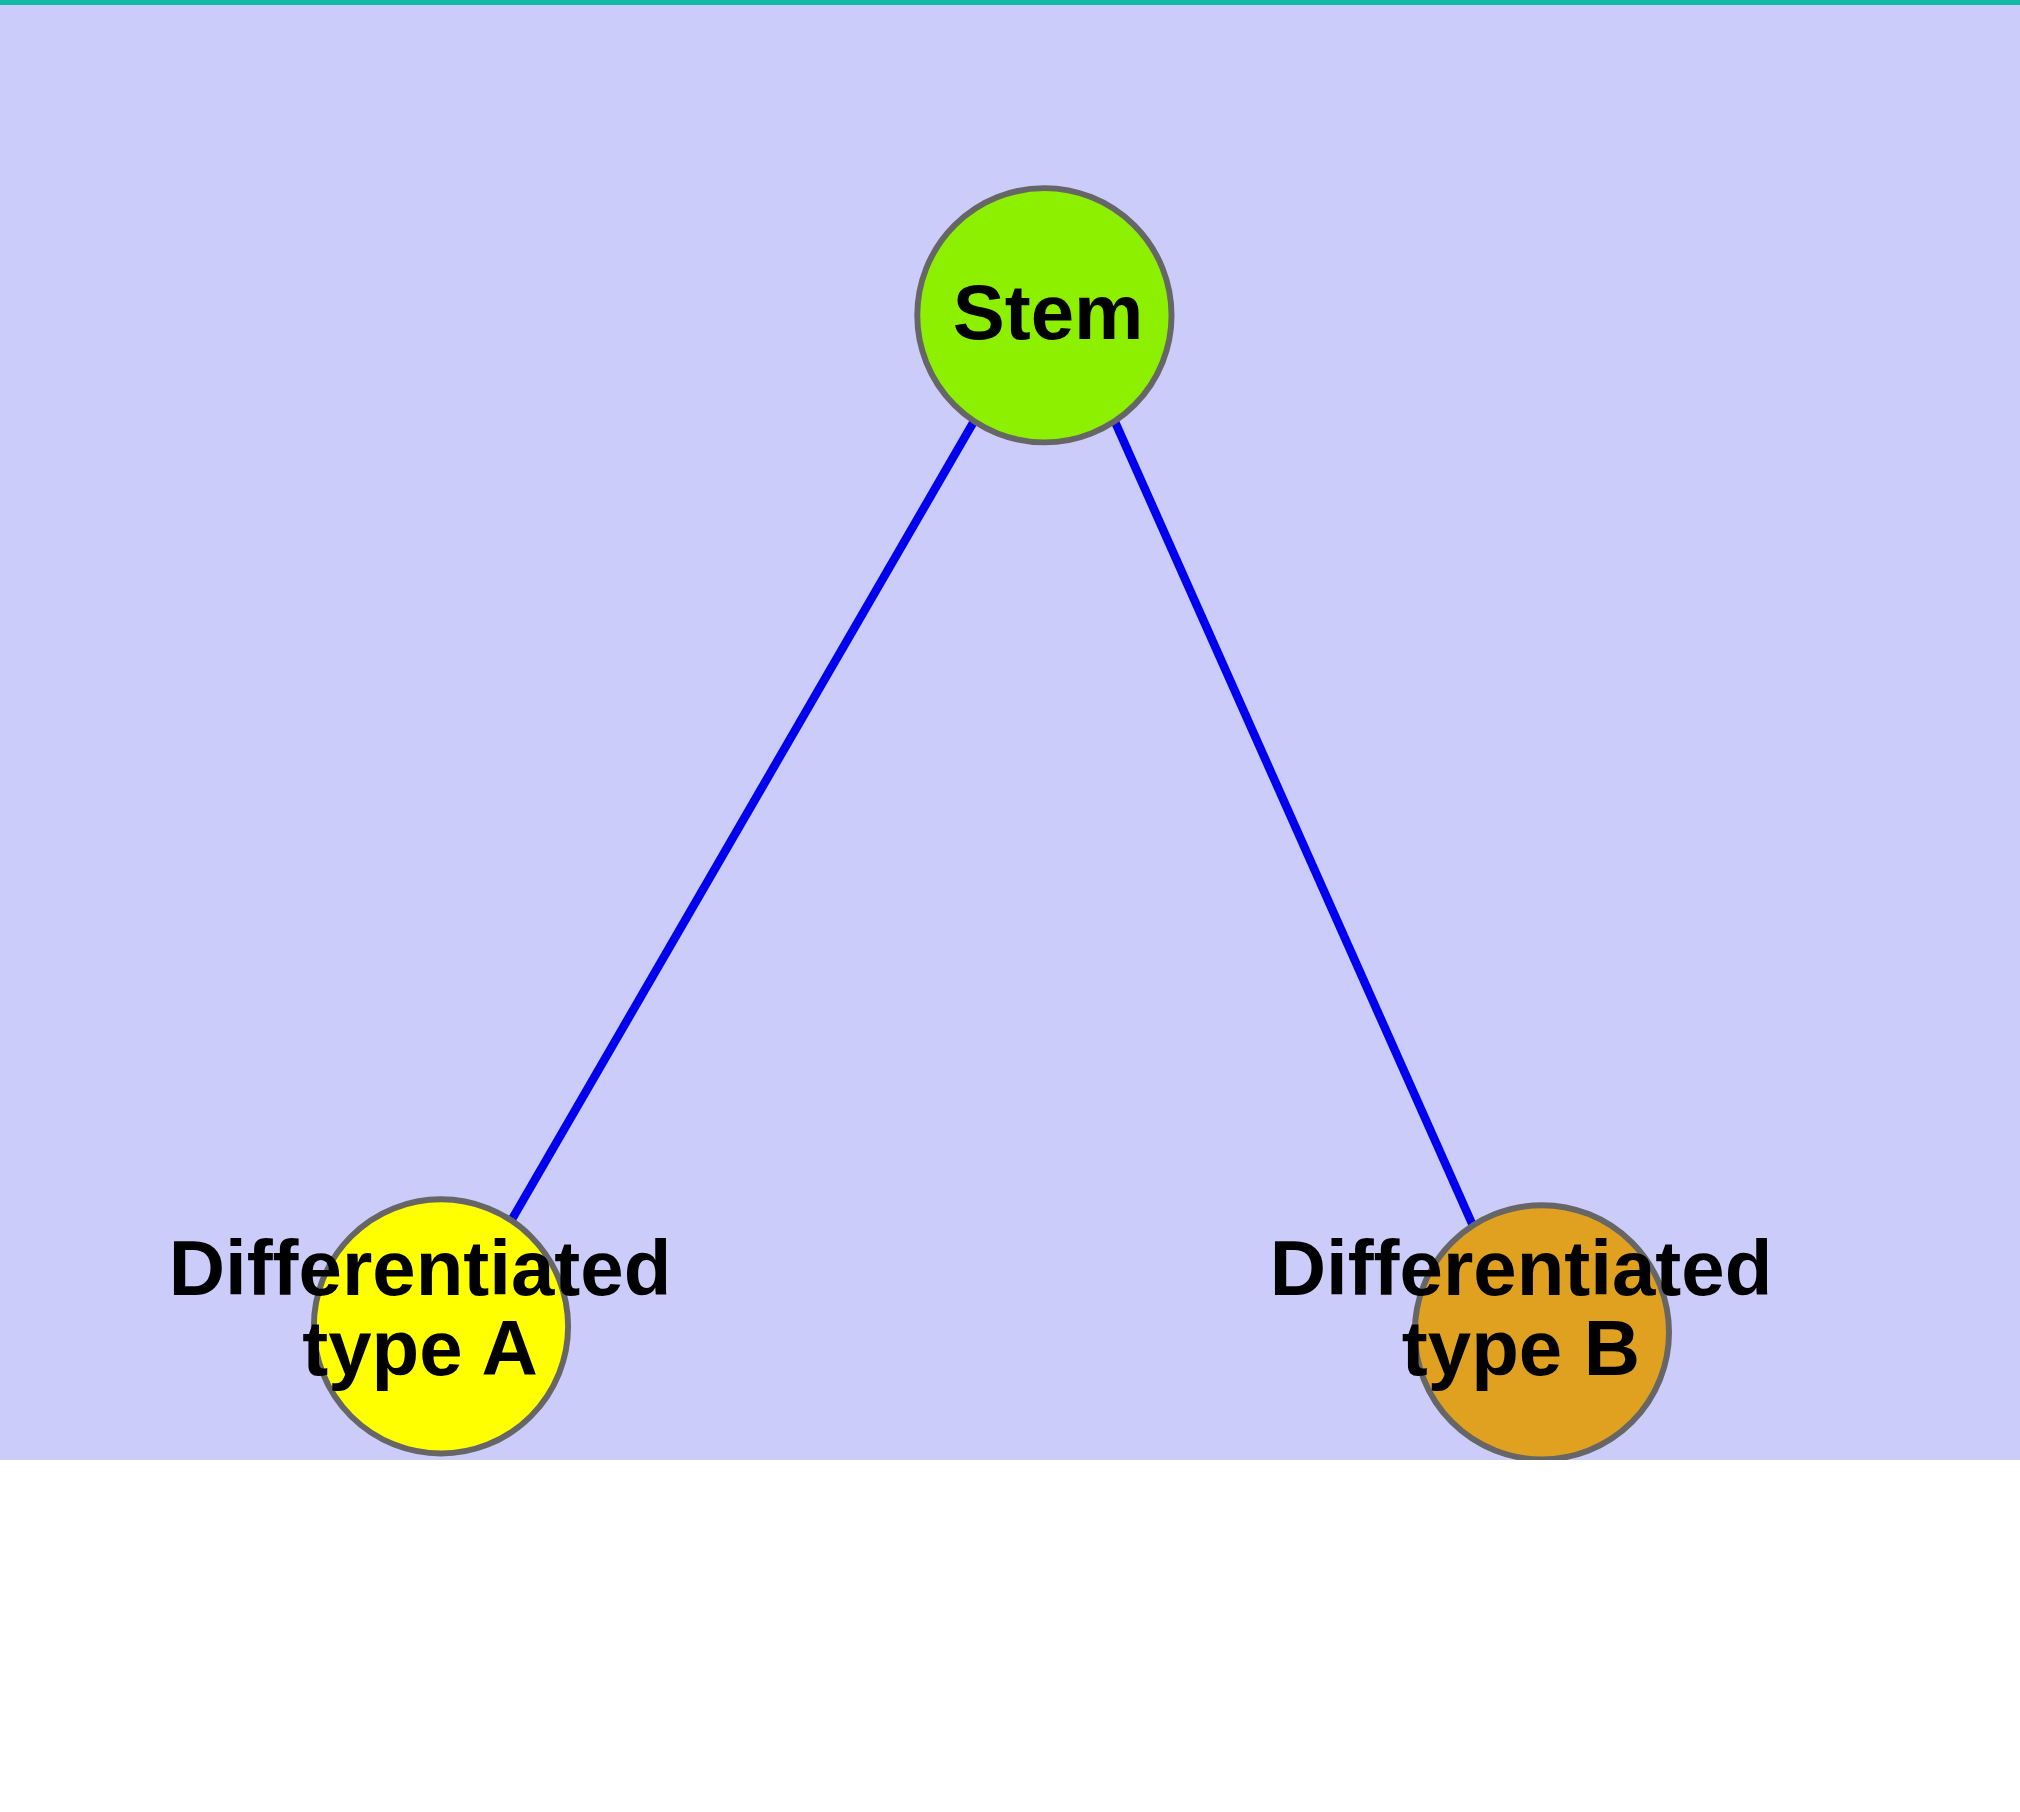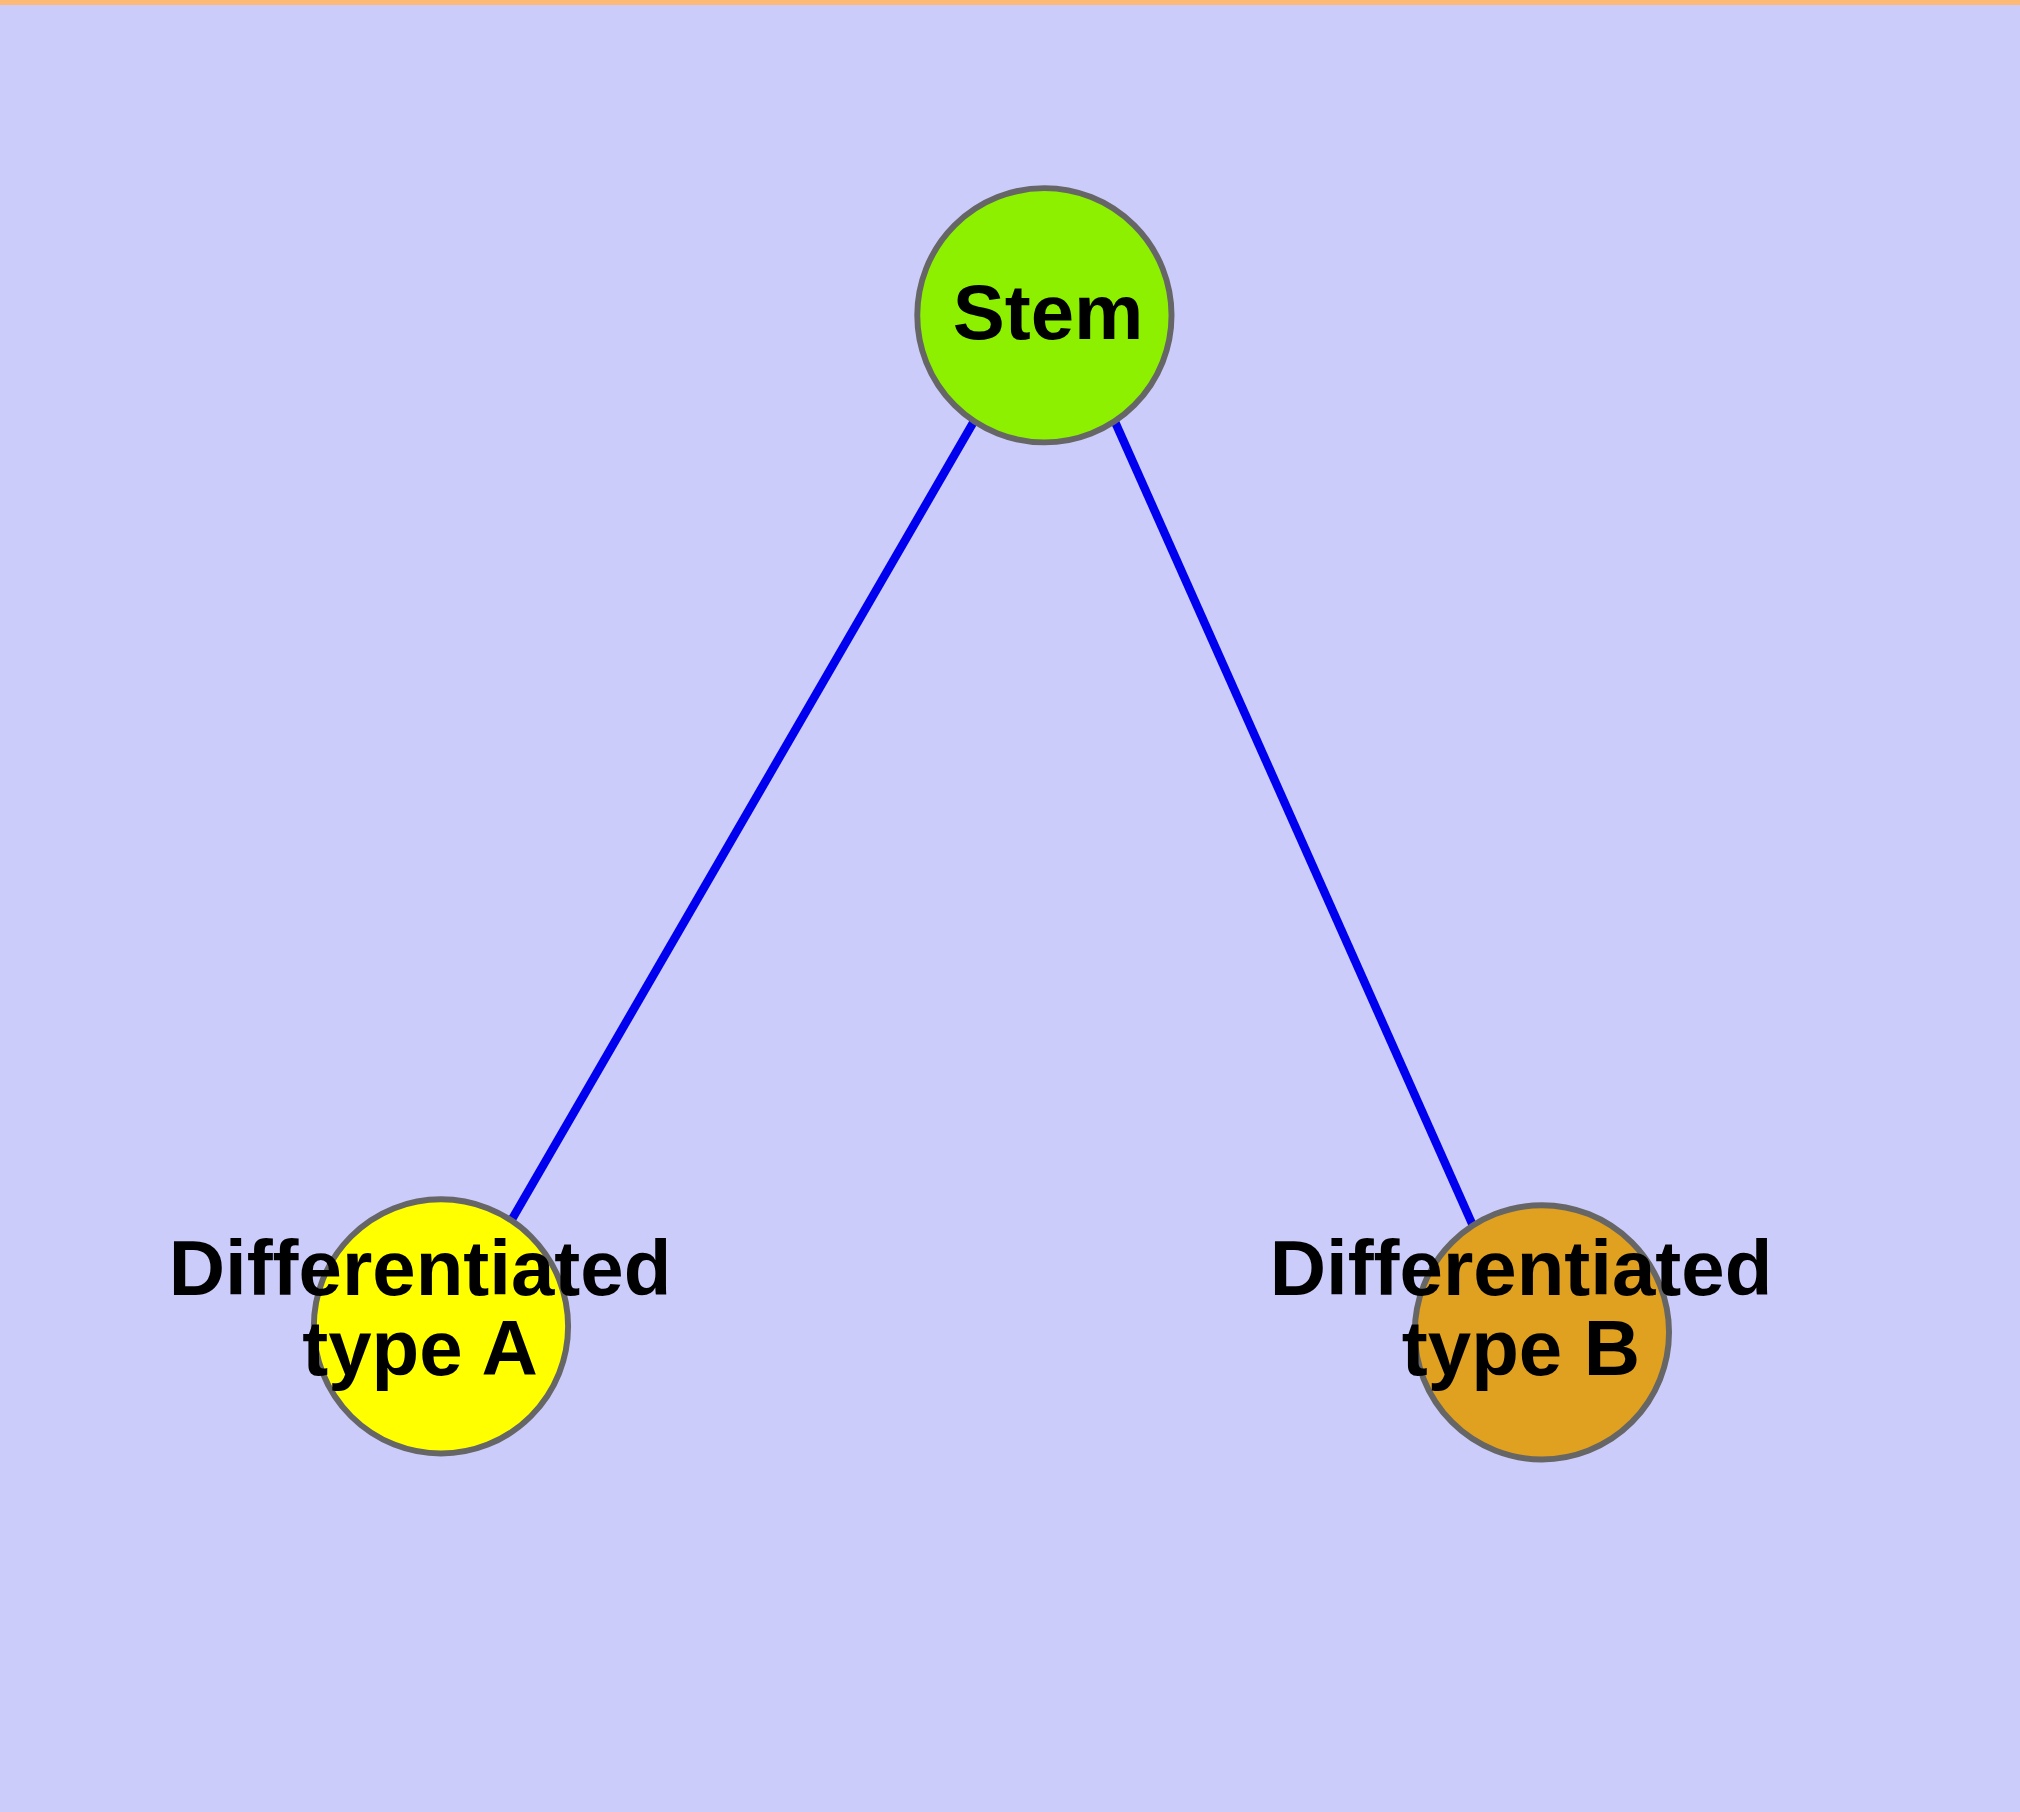--- a/index.html
+++ b/index.html
@@ -3,22 +3,22 @@
 <meta charset="utf-8">
 <style>
   html, body {
     margin: 0;
     padding: 0;
     background: #ffffff;
   }
   #canvas {
     position: relative;
     width: 2021px;
-    height: 1812px;
-    background: #fdba74;
+    height: 1460px;
+    background: #14b8a6;
     overflow: hidden;
     font-family: "Liberation Sans", sans-serif;
   }
   #graph-bg {
     position: absolute;
     left: 0;
     top: 5.1px;
     width: 2021px;
     height: 1807px;
     background: #ccccfa;

